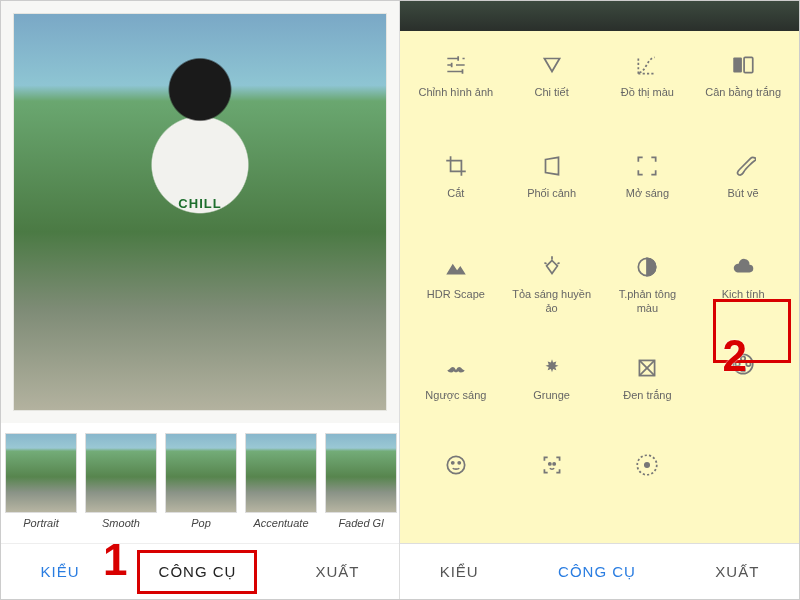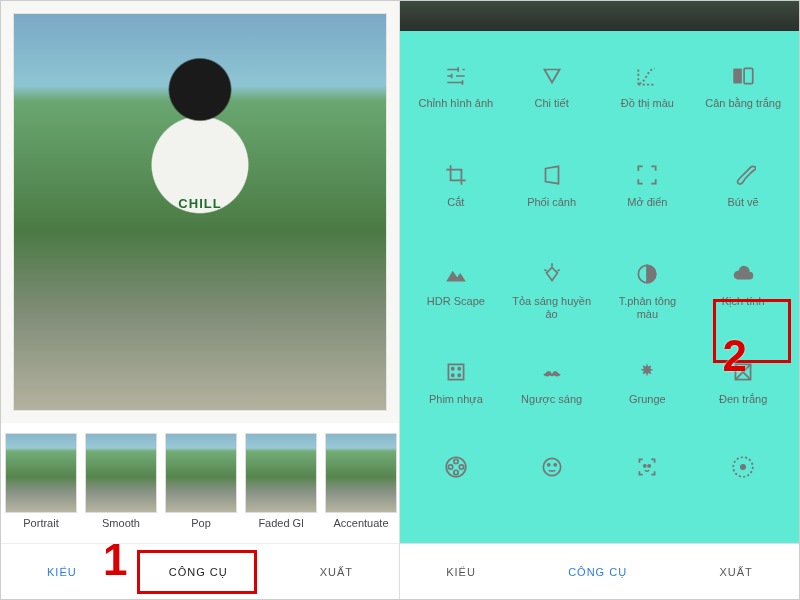--- a/index.html
+++ b/index.html
@@ -68,20 +68,21 @@
     height: 120px;
     padding: 10px 4px 0 4px;
     display: flex;
     gap: 8px;
     overflow: hidden;
     background:#fff;
   }
   .filter {
     flex: 0 0 72px;
     text-align: center;
+    font-style: italic;
   }
   .filter-thumb {
     width: 72px; height: 80px;
     border: 1px solid #ddd;
     background: linear-gradient(180deg,#88b7cc 0%,#9ac8d4 18%,#73ac78 22%,#57854e 55%,#8a9387 75%,#b7b5a2 100%);
   }
   .filter-label {
     font-size: 11px;
     color: #444;
     margin-top: 4px;
@@ -92,21 +93,21 @@
   .bottombar {
     height: 56px;
     display: flex;
     align-items: center;
     justify-content: space-around;
     border-top: 1px solid #eee;
     background:#fff;
     position: relative;
   }
   .bottombar-item {
-    font-size: 11px;
+    font-size: 15px;
     letter-spacing: 1px;
     color: #555;
     padding: 8px 14px;
   }
   .bottombar-item.active-blue { color: #2a7de1; font-weight: 500; }
   .bottombar-item.active-dark { color: #222; font-weight: 500; }
 
   .redbox {
     position: absolute;
     border: 3px solid #d80000;
@@ -124,22 +125,22 @@
   
   .right-top {
     height: 30px;
     background: linear-gradient(180deg,#3c4a3f,#2a2f2b);
   }
   .tool-grid {
     flex:1;
     display: grid;
     grid-template-columns: repeat(4, 1fr);
     grid-auto-rows: 1fr;
-    padding: 20px 8px 0 8px;
-    background:#5eead4;
+    padding: 9px 8px 0 8px;
+    background:#fef9c3;
     row-gap: 2px;
   }
   .tool {
     display: flex;
     flex-direction: column;
     align-items: center;
     justify-content: flex-start;
     padding-top: 10px;
     gap: 6px;
   }
@@ -179,25 +180,25 @@
       <div class="filter">
         <div class="filter-thumb"></div>
         <div class="filter-label">Smooth</div>
       </div>
       <div class="filter">
         <div class="filter-thumb"></div>
         <div class="filter-label">Pop</div>
       </div>
       <div class="filter">
         <div class="filter-thumb"></div>
+        <div class="filter-label">Accentuate</div>
+      </div>
+      <div class="filter">
+        <div class="filter-thumb"></div>
         <div class="filter-label">Faded Gl</div>
-      </div>
-      <div class="filter">
-        <div class="filter-thumb"></div>
-        <div class="filter-label">Accentuate</div>
       </div>
     </div>
 
     <div class="bottombar">
       <div class="bottombar-item active-blue">KIỂU</div>
       <div class="bottombar-item active-dark">CÔNG CỤ</div>
       <div class="bottombar-item">XUẤT</div>
       <div class="redbox" style="left:136px; top:6px; width:120px; height:44px;"></div>
     </div>
 
@@ -258,21 +259,21 @@
             </svg>
           </span>
         <span class="tool-label">Phối cảnh</span>
       </div>
       <div class="tool">
         <span class="tool-icon">
             <svg viewBox="0 0 24 24">
               <path d="M8 4H4v4M16 4h4v4M8 20H4v-4M16 20h4v-4"></path>
             </svg>
           </span>
-        <span class="tool-label">Mở điển</span>
+        <span class="tool-label">Mở sáng</span>
       </div>
 
       <div class="tool">
         <span class="tool-icon">
             <svg viewBox="0 0 24 24">
               <path d="M19 5c-4 4-8 8-10 10s-3 4-1 5 4-1 5-3 7-8 10-10-2-4-4-2z"></path>
             </svg>
           </span>
         <span class="tool-label">Bút vẽ</span>
       </div>
@@ -304,32 +305,20 @@
       </div>
       <div class="tool">
         <span class="tool-icon fill">
             <svg viewBox="0 0 24 24">
               <path d="M7 17a4 4 0 1 1 1-8 5 5 0 0 1 10 1 3 3 0 1 1 0 7z"></path>
             </svg>
           </span>
         <span class="tool-label">Kịch tính</span>
       </div>
 
-      <div class="tool">
-        <span class="tool-icon">
-            <svg viewBox="0 0 24 24">
-              <rect x="5" y="5" width="14" height="14"></rect>
-              <circle cx="9" cy="9" r="1" fill="#777"></circle>
-              <circle cx="15" cy="9" r="1" fill="#777"></circle>
-              <circle cx="9" cy="15" r="1" fill="#777"></circle>
-              <circle cx="15" cy="15" r="1" fill="#777"></circle>
-            </svg>
-          </span>
-        <span class="tool-label">Phim nhựa</span>
-      </div>
       <div class="tool">
         <span class="tool-icon fill">
             <svg viewBox="0 0 24 24">
               <path d="M4 14c2 0 3-3 5-3s3 3 3 3 1-3 3-3 3 3 5 3c-1 2-4 3-6 1-1 1-2 1-2 1s-1 0-2-1c-2 2-5 1-6-1z"></path>
             </svg>
           </span>
         <span class="tool-label">Ngược sáng</span>
       </div>
       <div class="tool">
         <span class="tool-icon fill">

